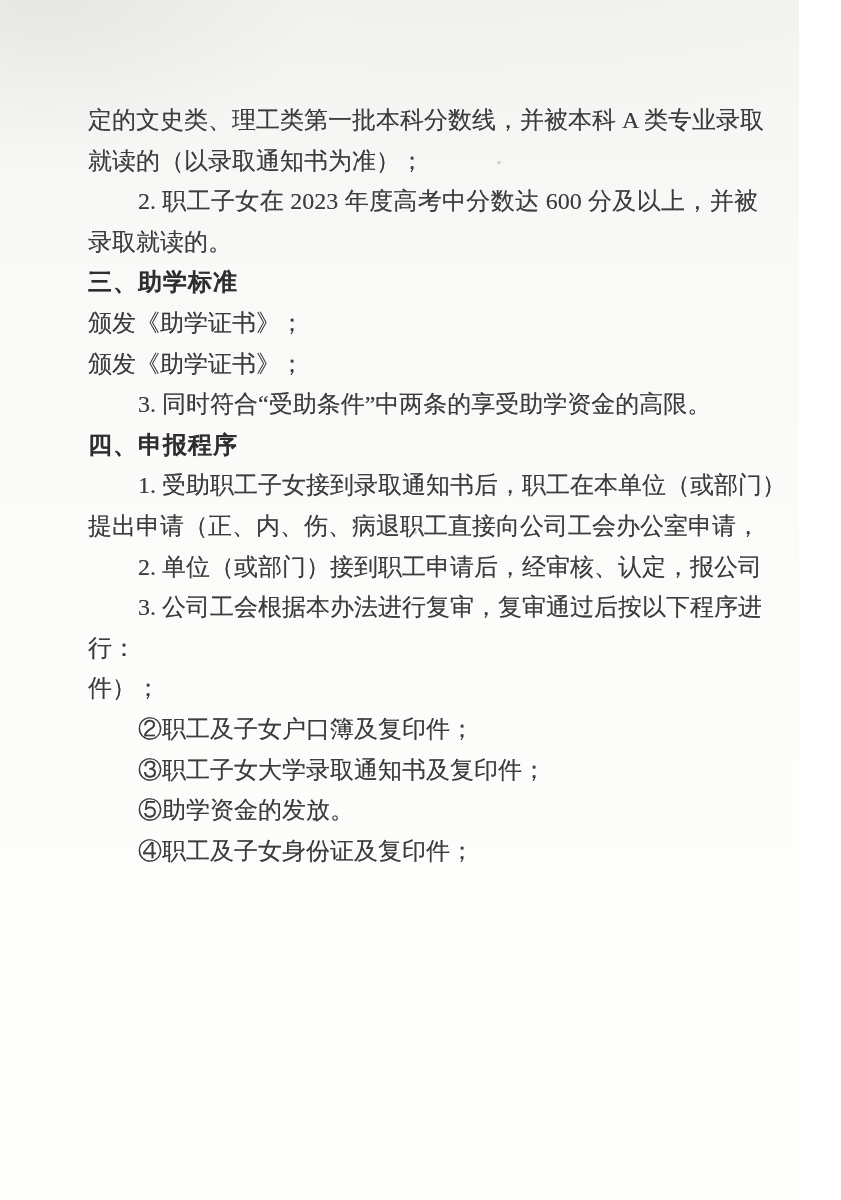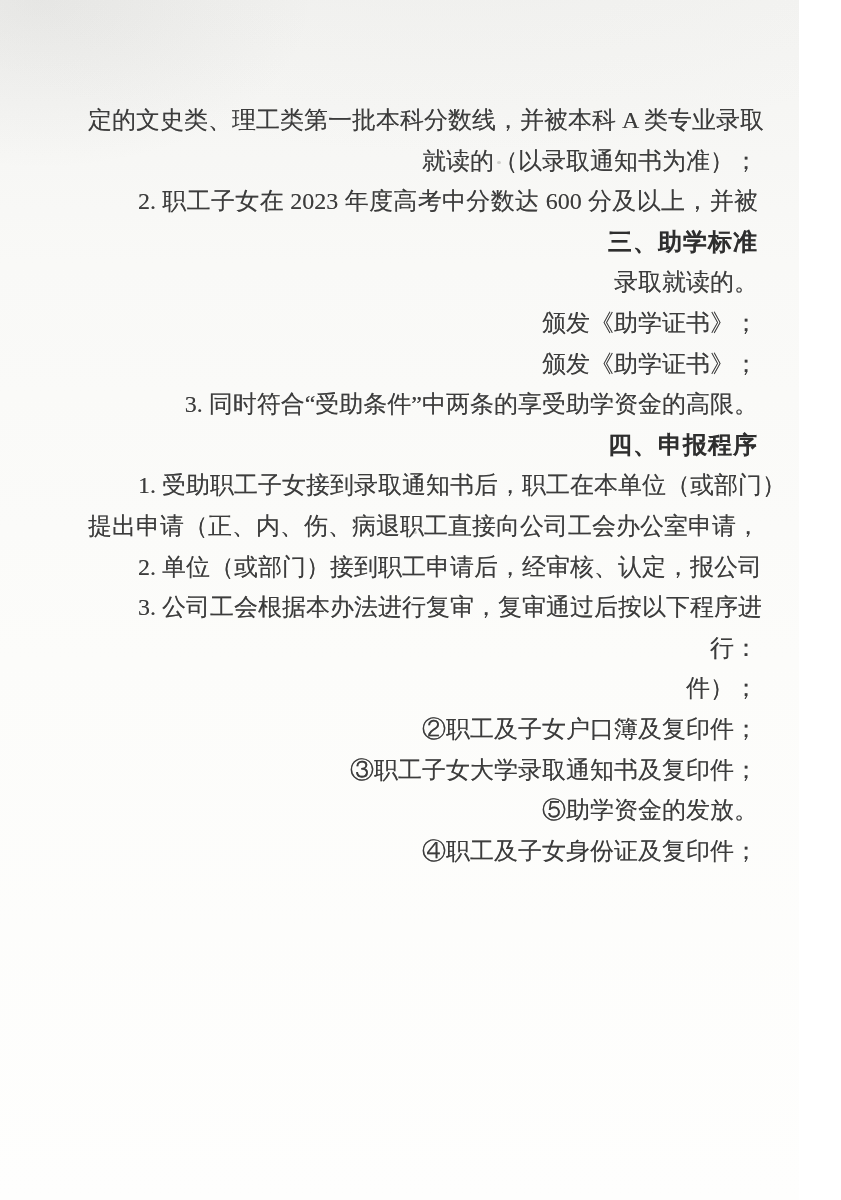--- a/index.html
+++ b/index.html
@@ -23,21 +23,21 @@
     top: 100px;
     width: 670px;
     font-family: "Liberation Serif", "DejaVu Serif", serif;
     font-size: 24px;
     line-height: 40.6px;
     color: #3c3c3c;
     text-shadow: 0 0 0.5px rgba(70,70,70,0.55);
   }
   .ln {
     white-space: nowrap;
-    text-align: right;
+    text-align: left;
   }
   .indent { text-indent: 50px; }
   .fill {
     text-align: justify;
     text-align-last: justify;
   }
   .heading {
     font-weight: 700;
     color: #2e2e2e;
     letter-spacing: 1px;
@@ -53,22 +53,22 @@
   #speck3 { left: 414px; top: 531px; width: 3px; height: 3px; }
 </style>
 </head>
 <body>
 
 <div class="page">
   <div class="doc">
     <div class="ln fill">定的文史类、理工类第一批本科分数线，并被本科 A 类专业录取</div>
     <div class="ln">就读的（以录取通知书为准）；</div>
     <div class="ln indent fill">2. 职工子女在 2023 年度高考中分数达 600 分及以上，并被</div>
+    <div class="ln">录取就读的。</div>
     <div class="ln heading">三、助学标准</div>
-    <div class="ln">录取就读的。</div>
     <div class="ln">颁发《助学证书》；</div>
     <div class="ln">颁发《助学证书》；</div>
     <div class="ln indent">3. 同时符合“受助条件”中两条的享受助学资金的高限。</div>
     <div class="ln heading">四、申报程序</div>
     <div class="ln indent fill">1. 受助职工子女接到录取通知书后，职工在本单位（或部门）</div>
     <div class="ln fill">提出申请（正、内、伤、病退职工直接向公司工会办公室申请，</div>
     <div class="ln indent fill">2. 单位（或部门）接到职工申请后，经审核、认定，报公司</div>
     <div class="ln indent fill">3. 公司工会根据本办法进行复审，复审通过后按以下程序进</div>
     <div class="ln">行：</div>
     <div class="ln">件）；</div>

